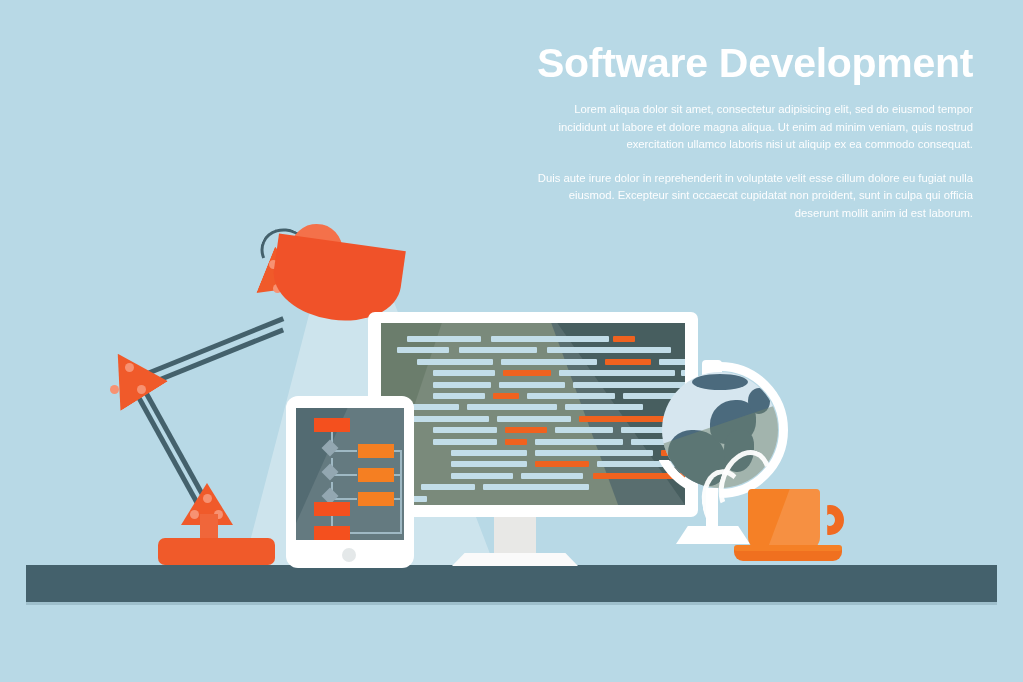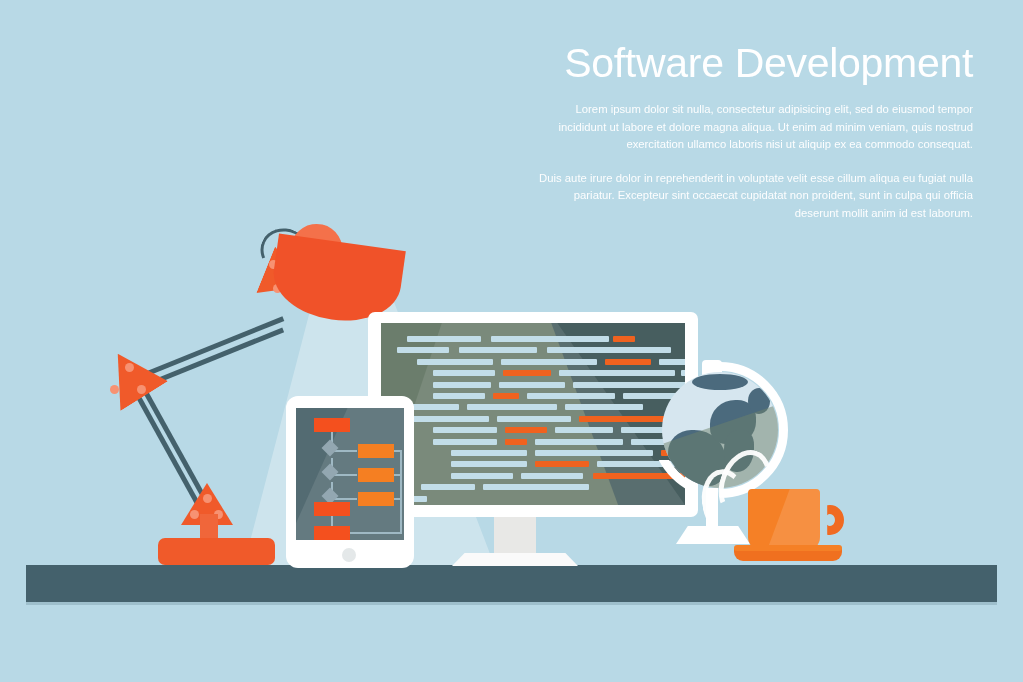--- a/index.html
+++ b/index.html
@@ -7,21 +7,21 @@
     width:1023px;height:682px;overflow:hidden;
     background:#b8d9e6;
     font-family:"Liberation Sans", sans-serif;
     position:relative;
   }
   #stage{position:absolute;left:0;top:0;width:1023px;height:682px;overflow:hidden;}
 
   
   .hero{position:absolute;right:50px;top:42px;width:440px;text-align:right;}
   .hero-title{
-    color:#ffffff;font-size:41px;font-weight:normal;line-height:1.05;
+    color:#ffffff;font-size:41px;font-weight:bold;line-height:1.05;
     letter-spacing:-0.3px;margin:0 0 16px 0;white-space:nowrap;
   }
   .hero-p{
     color:#ffffff;font-size:11.3px;line-height:1.55;margin:0 0 16px 0;
     opacity:.97;
   }
   .cta{
     display:inline-block;margin-top:10px;
     border:2px solid #ffffff;color:#ffffff;
     font-size:16px;font-weight:bold;letter-spacing:.6px;
@@ -131,22 +131,22 @@
   .steam{position:absolute;border:5px solid #ffffff;border-radius:50%;
     border-right-color:transparent;border-bottom-color:transparent;opacity:.95;}
 </style>
 </head>
 <body>
 
 <div id="stage">
 
   <div class="hero">
     <h1 class="hero-title">Software Development</h1>
-    <p class="hero-p">Lorem ipsum dolor sit nulla, consectetur adipisicing elit, sed do eiusmod tempor incididunt ut labore et dolore magna aliqua. Ut enim ad minim veniam, quis nostrud exercitation ullamco laboris nisi ut aliquip ex ea commodo consequat.</p>
-    <p class="hero-p">Duis aute irure dolor in reprehenderit in voluptate velit esse cillum aliqua eu fugiat nulla pariatur. Excepteur sint occaecat cupidatat non proident, sunt in culpa qui officia deserunt mollit anim id est laborum.</p>
+    <p class="hero-p">Lorem aliqua dolor sit amet, consectetur adipisicing elit, sed do eiusmod tempor incididunt ut labore et dolore magna aliqua. Ut enim ad minim veniam, quis nostrud exercitation ullamco laboris nisi ut aliquip ex ea commodo consequat.</p>
+    <p class="hero-p">Duis aute irure dolor in reprehenderit in voluptate velit esse cillum dolore eu fugiat nulla eiusmod. Excepteur sint occaecat cupidatat non proident, sunt in culpa qui officia deserunt mollit anim id est laborum.</p>
   </div>
 
   <div class="cone"></div>
 
   <div class="desk"></div>
   <div class="desk-shadow"></div>
 
   <div class="lamp">
 
     <div class="lamp-wire"></div>

